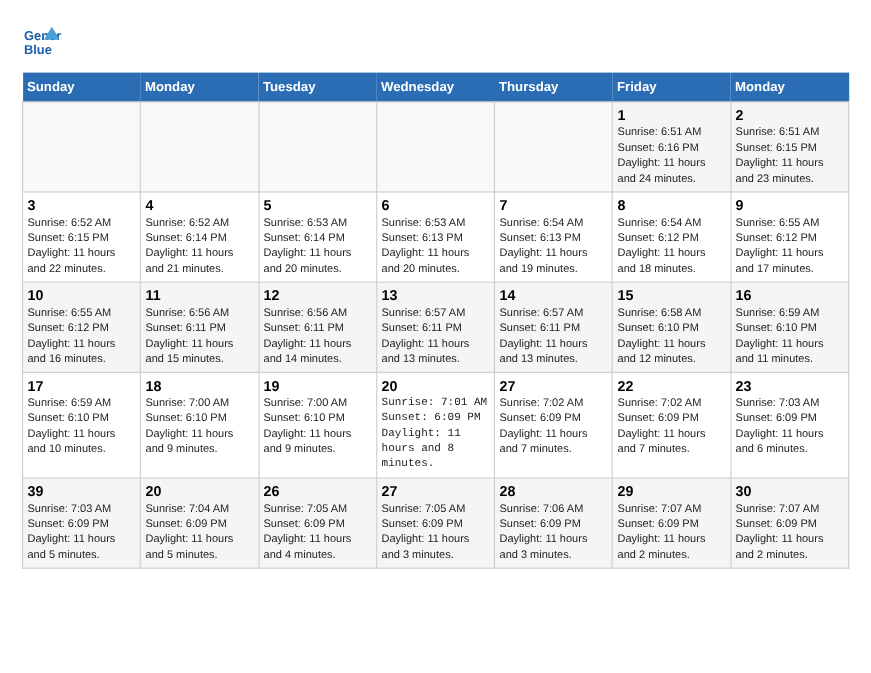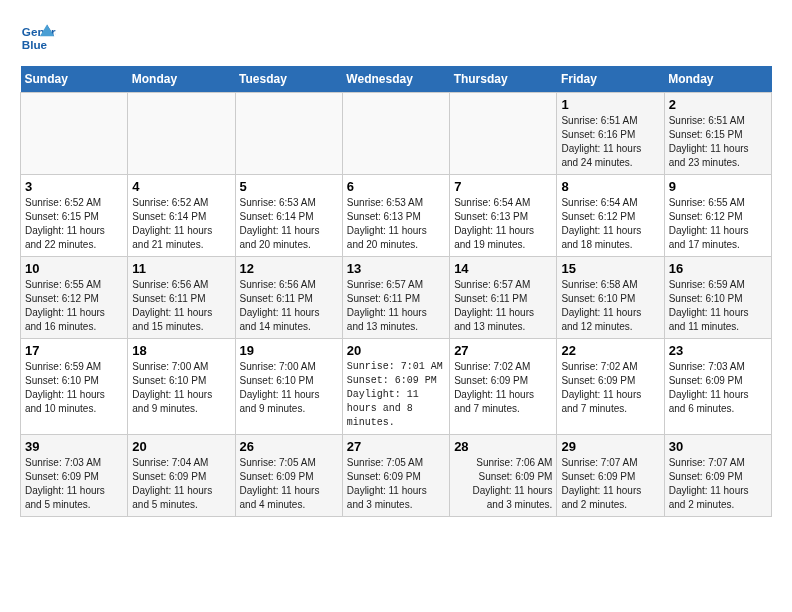--- a/index.html
+++ b/index.html
@@ -280,21 +280,21 @@
 Daylight: 11 hours and 4 minutes.</div>
         </td>
         <td>
           <div class="day-number">27</div>
           <div class="day-info" style="white-space: pre-line;">Sunrise: 7:05 AM
 Sunset: 6:09 PM
 Daylight: 11 hours and 3 minutes.</div>
         </td>
         <td>
           <div class="day-number">28</div>
-          <div class="day-info" style="white-space: pre-line; text-align: right;">Sunrise: 7:06 AM
+          <div class="day-info" style="white-space: pre-line;">Sunrise: 7:06 AM
 Sunset: 6:09 PM
 Daylight: 11 hours and 3 minutes.</div>
         </td>
         <td>
           <div class="day-number">29</div>
           <div class="day-info" style="white-space: pre-line;">Sunrise: 7:07 AM
 Sunset: 6:09 PM
 Daylight: 11 hours and 2 minutes.</div>
         </td>
         <td>

